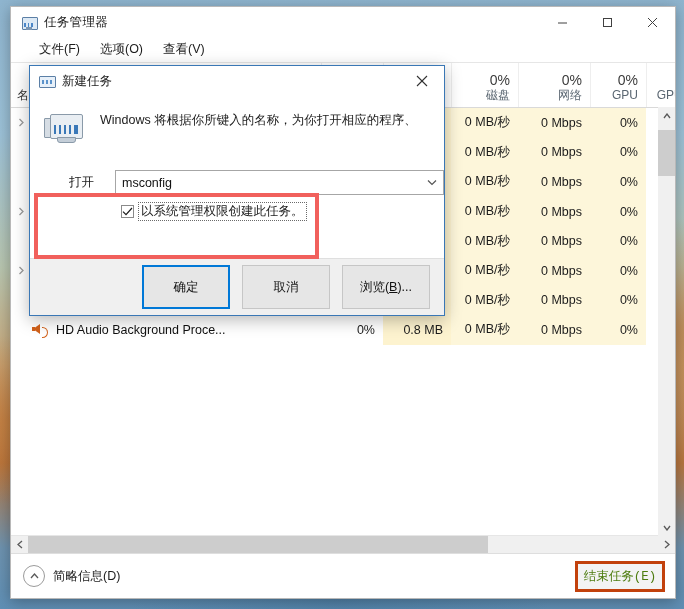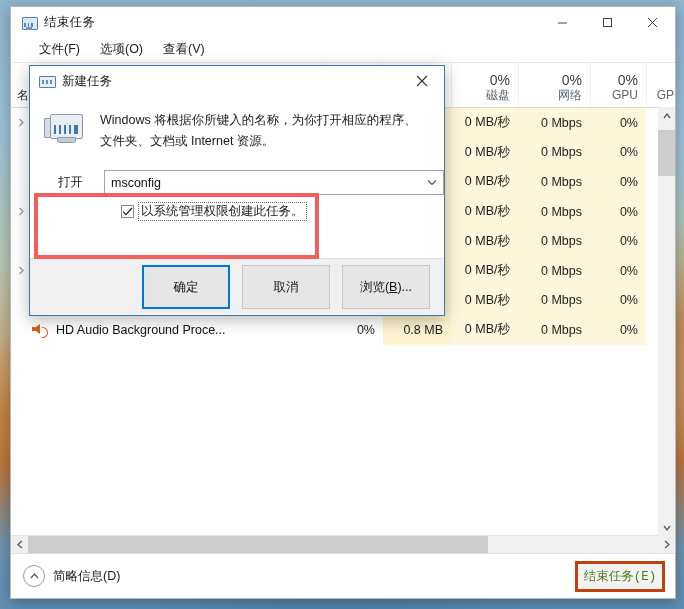--- a/index.html
+++ b/index.html
@@ -241,21 +241,21 @@
   .dlg-big-ic { width:42px;height:40px;flex:0 0 42px;position:relative;margin-right:14px;margin-top:2px;}
   .dlg-big-ic .scr{position:absolute;left:6px;top:2px;width:31px;height:23px;background:#e9eef3;border:1.5px solid #8a9aa9;border-radius:2px;}
   .dlg-big-ic .scr:after{content:"";position:absolute;left:3px;top:10px;width:24px;height:9px;
     background:linear-gradient(90deg,#3a78b8 0 2px,transparent 2px 5px,#3a78b8 5px 7px,transparent 7px 10px,#3a78b8 10px 12px,transparent 12px 15px,#3a78b8 15px 17px,transparent 17px 20px,#3a78b8 20px 22px);}
   .dlg-big-ic .twr{position:absolute;left:0px;top:6px;width:7px;height:18px;background:#d6dde4;border:1.2px solid #8a9aa9;border-radius:1px;}
   .dlg-big-ic .base{position:absolute;left:13px;top:25px;width:17px;height:4px;background:#c4ced8;border:1px solid #8a9aa9;border-radius:0 0 3px 3px;}
   .dlg-text { font-size: 12.5px; color:#1b1b1b; line-height: 21px; }
 
   .open-row {
     display:flex; align-items:center;
-    margin-top: 18px; padding-left: 28px;
+    margin-top: 18px; padding-left: 39px;
   }
   .open-lbl { font-size:12.5px;color:#1b1b1b; width: 46px; flex:0 0 46px; }
   .combo {
     width: 377px; height: 25px; box-sizing:border-box;
     border: 1px solid #a6a6a6; background:#fff;
     display:flex; align-items:center;
     position: relative;
   }
   .combo input {
     border:0; outline:0; background:transparent;
@@ -310,21 +310,21 @@
 
 <div class="wallpaper-strip"></div>
 
 <div class="tm-window">
 
   <div class="titlebar">
     <div class="tb-icon">
       <div class="mon"></div>
         <div class="stand"></div>
     </div>
-    <div class="tb-title">结束任务</div>
+    <div class="tb-title">任务管理器</div>
     <div class="tb-controls">
       <div class="tb-btn">
         <svg width="11" height="11" viewBox="0 0 11 11">
             <line x1="1" y1="6" x2="10" y2="6" stroke="currentColor" stroke-width="1"></line>
           </svg>
       </div>
       <div class="tb-btn">
         <svg width="11" height="11" viewBox="0 0 11 11">
             <rect x="1.5" y="1.5" width="8" height="8" fill="none" stroke="currentColor" stroke-width="1"></rect>
           </svg>
@@ -569,21 +569,20 @@
 
     <div class="dlg-body">
       <div class="dlg-info">
         <div class="dlg-big-ic">
           <div class="twr"></div>
             <div class="scr"></div>
             <div class="base"></div>
         </div>
         <div class="dlg-text">
           <div>Windows 将根据你所键入的名称，为你打开相应的程序、</div>
-          <div>文件夹、文档或 Internet 资源。</div>
         </div>
       </div>
 
       <div class="open-row">
         <div class="open-lbl">打开</div>
         <div class="combo">
           <input type="text" value="msconfig" style="">
           <div class="chev">
             <svg width="10" height="7" viewBox="0 0 10 7">
                 <polyline points="1,1.5 5,5.5 9,1.5" fill="none" stroke="currentColor" stroke-width="1.2"></polyline>

